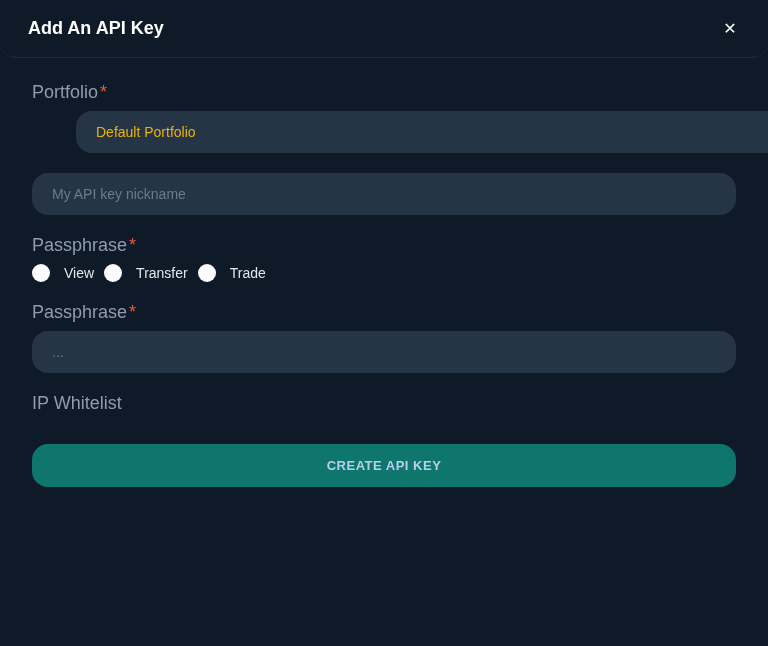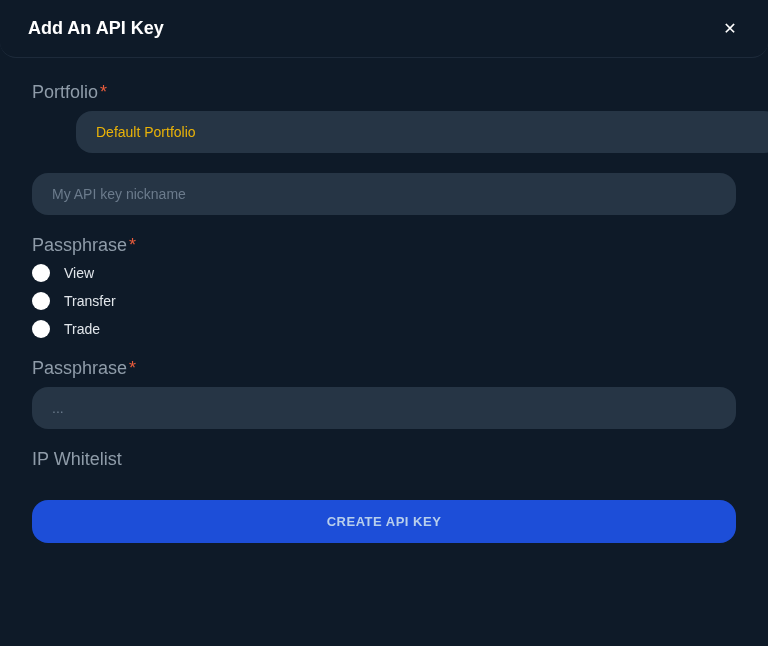--- a/index.html
+++ b/index.html
@@ -76,21 +76,21 @@
     }
     .form-input::placeholder {
       color: #6b7b8c;
     }
     .form-input.has-value {
       color: #eab308;
       margin-left: 44px;
     }
     .checkbox-group {
       display: flex;
-      flex-direction: column;
+      flex-direction: row;
       gap: 10px;
       margin-top: 5px;
     }
     .checkbox-row {
       display: flex;
       align-items: center;
       gap: 14px;
     }
     .checkbox {
       width: 18px;
@@ -99,21 +99,21 @@
       border: none;
       cursor: pointer;
       flex-shrink: 0;
     }
     .checkbox-label {
       font-size: 14px;
       color: #e1e6eb;
     }
     .submit-btn {
       width: 100%;
-      background: #1d4ed8;
+      background: #0f766e;
       border: none;
       color: #b8cfec;
       font-size: 13px;
       font-weight: 600;
       letter-spacing: 0.5px;
       padding: 14px;
       cursor: pointer;
       text-transform: uppercase;
       margin-top: 10px;
     }

